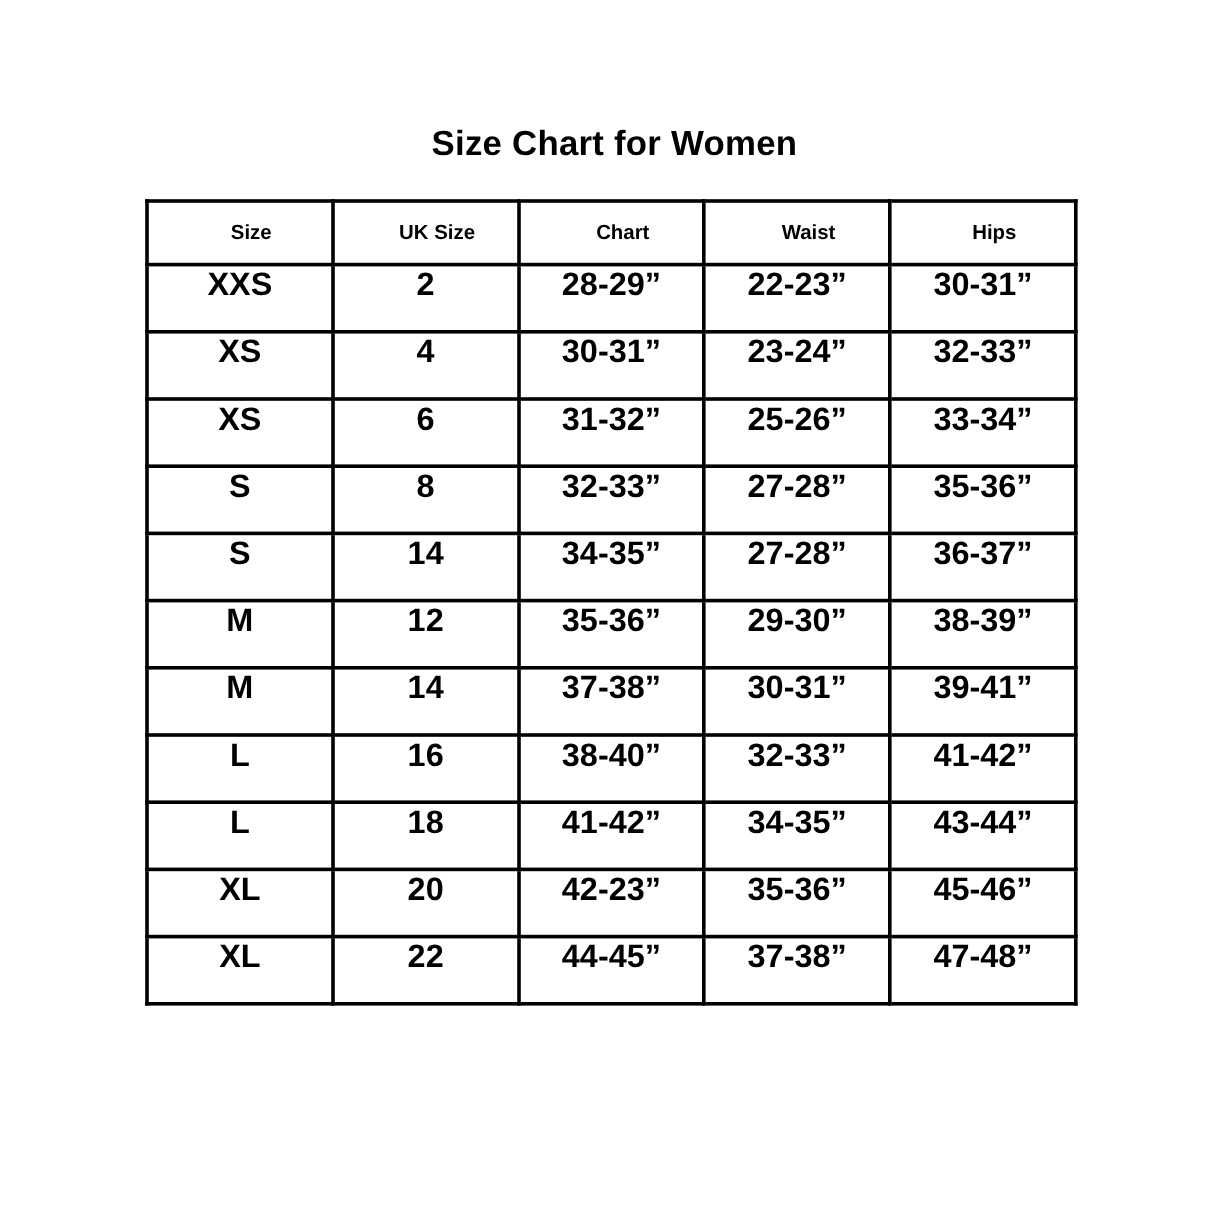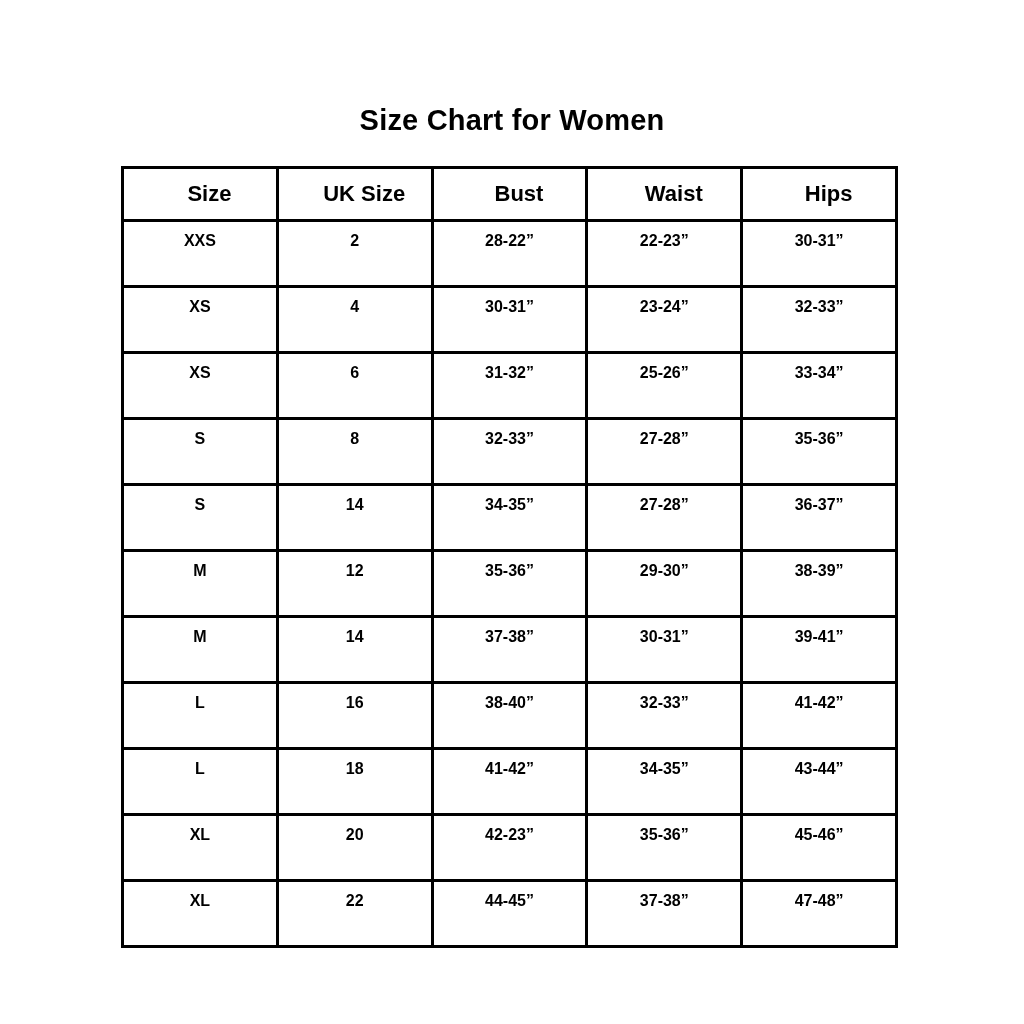--- a/index.html
+++ b/index.html
@@ -39,51 +39,50 @@
   table.size-chart td {
     border: 3px solid #000000;
     text-align: center;
     vertical-align: middle;
     font-weight: bold;
     padding: 0;
     background: #ffffff;
   }
   table.size-chart th {
     height: 50px;
-    font-size: 22px;
+    font-size: 17px;
     padding-left: 19px;
   }
   table.size-chart td {
     height: 53px;
-    font-size: 16px;
+    font-size: 27px;
     
     vertical-align: top;
-    padding-top: 10px;
   }
 </style>
 </head>
 <body>
 
 <h1 class="page-title">Size Chart for Women</h1>
 
 <table class="size-chart">
   <thead>
     <tr>
         <th>Size</th>
         <th>UK Size</th>
-        <th>Bust</th>
+        <th>Chart</th>
         <th>Waist</th>
         <th>Hips</th>
       </tr>
   </thead>
   <tbody>
       <tr>
         <td>XXS</td>
         <td>2</td>
-        <td>28-22”</td>
+        <td>28-29”</td>
         <td>22-23”</td>
         <td>30-31”</td>
       </tr>
       <tr>
         <td>XS</td>
         <td>4</td>
         <td>30-31”</td>
         <td>23-24”</td>
         <td>32-33”</td>
       </tr>

